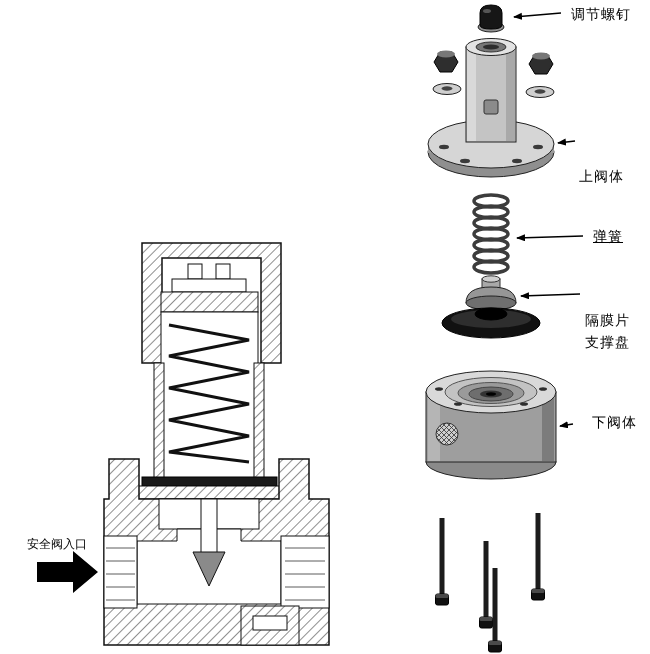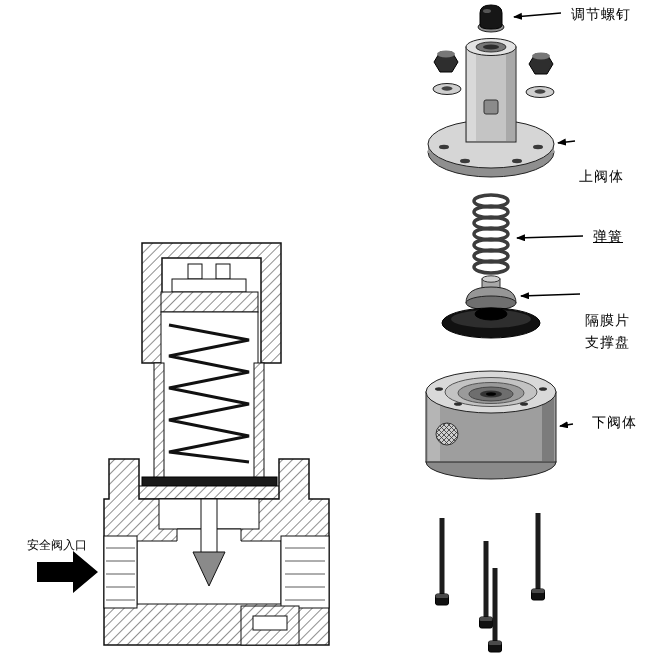--- a/index.html
+++ b/index.html
@@ -197,15 +197,15 @@
     </g>
   </g>
 </svg>
 
 <div class="lbl" style="left:562px;top:6px;">调节螺钉</div>
 <div class="lbl" style="left:570px;top:132px;margin-top:36px;">上阀体</div>
 <div class="lbl" style="left:584px;top:228px;text-decoration:underline;">弹簧</div>
 <div class="lbl" style="left:576px;top:286px;margin-top:48px;">支撑盘</div>
 <div class="lbl" style="left:576px;top:312px;">隔膜片</div>
 <div class="lbl" style="left:567px;top:414px;margin-left:16px;">下阀体</div>
-<div class="lbl small" style="left:18px;top:538px;">安全阀入口</div>
+<div class="lbl small" style="left:18px;top:538px;font-family:Liberation Mono, monospace;">安全阀入口</div>
 
 </div>
 
 </body></html>

